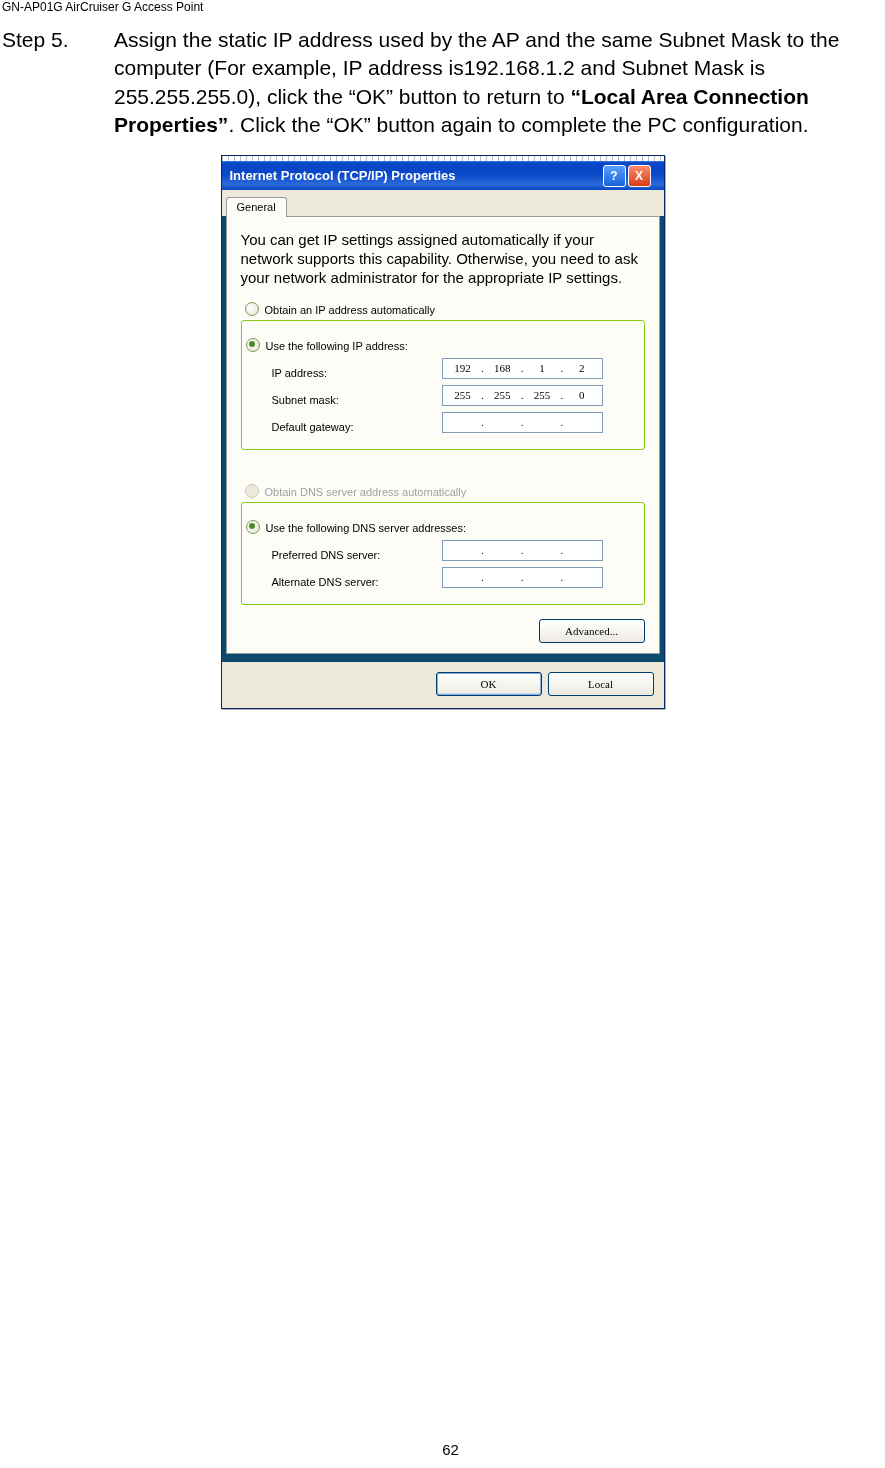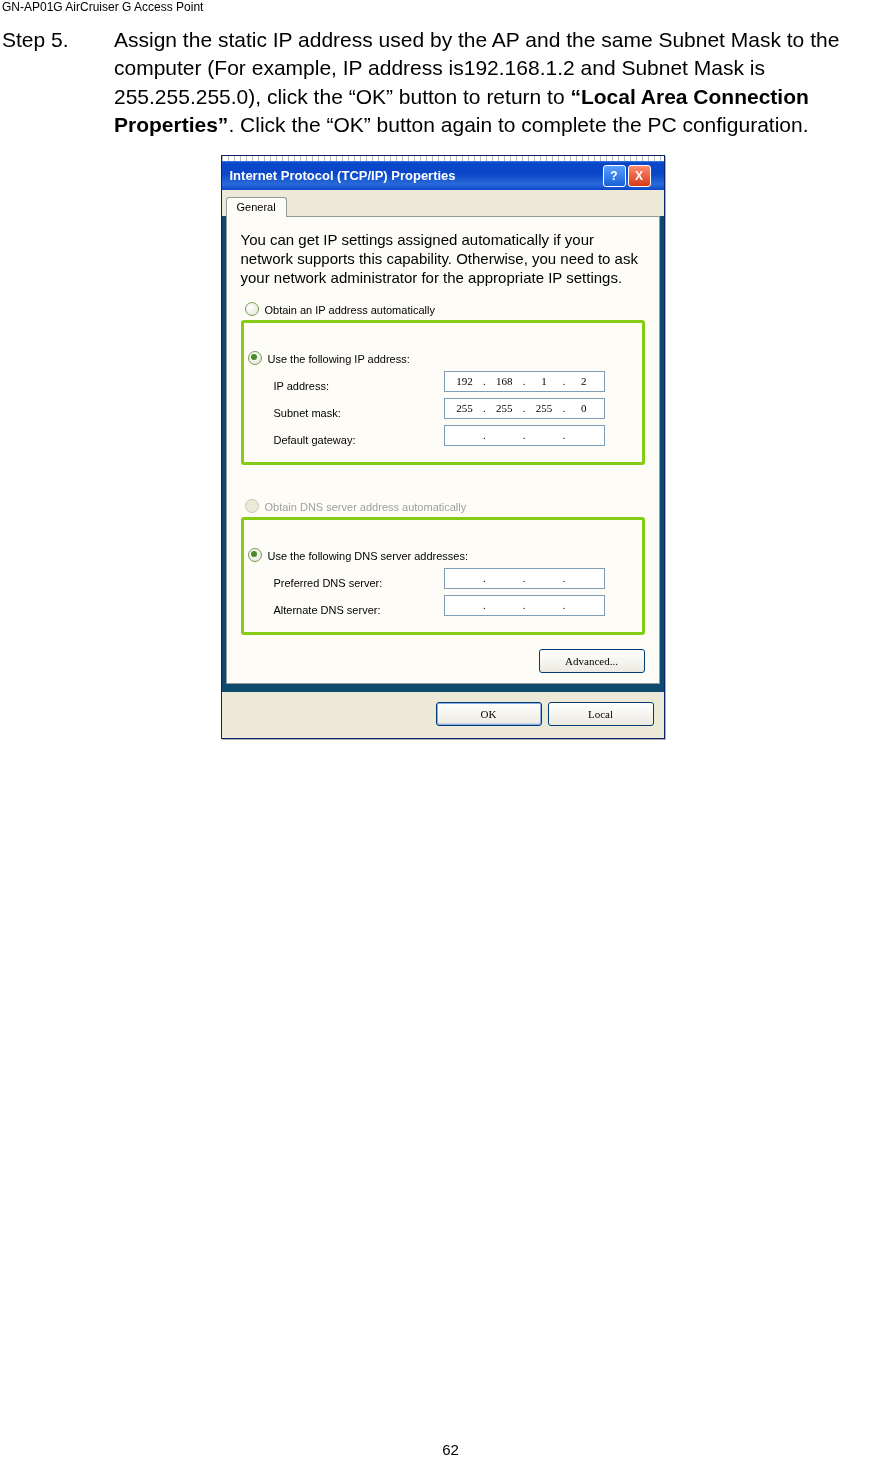--- a/index.html
+++ b/index.html
@@ -137,23 +137,23 @@
     background: #4a8a2a;
     border-radius: 50%;
     top: 2px;
     left: 2px;
   }
   .radio.disabled {
     border-color: #c9c7ba;
     background: #ece9d8;
   }
   .group-border {
-    border: 3px solid #84cc16;
+    border: 1px solid #84cc16;
     border-radius: 3px;
-    padding: 24px 8px 10px 8px;
+    padding: 13px 8px 10px 8px;
     margin-top: 4px;
     margin-bottom: 12px;
   }
   .field-row {
     margin: 6px 0 6px 22px;
   }
   .field-label {
     width: 170px;
     color: #000;
   }

